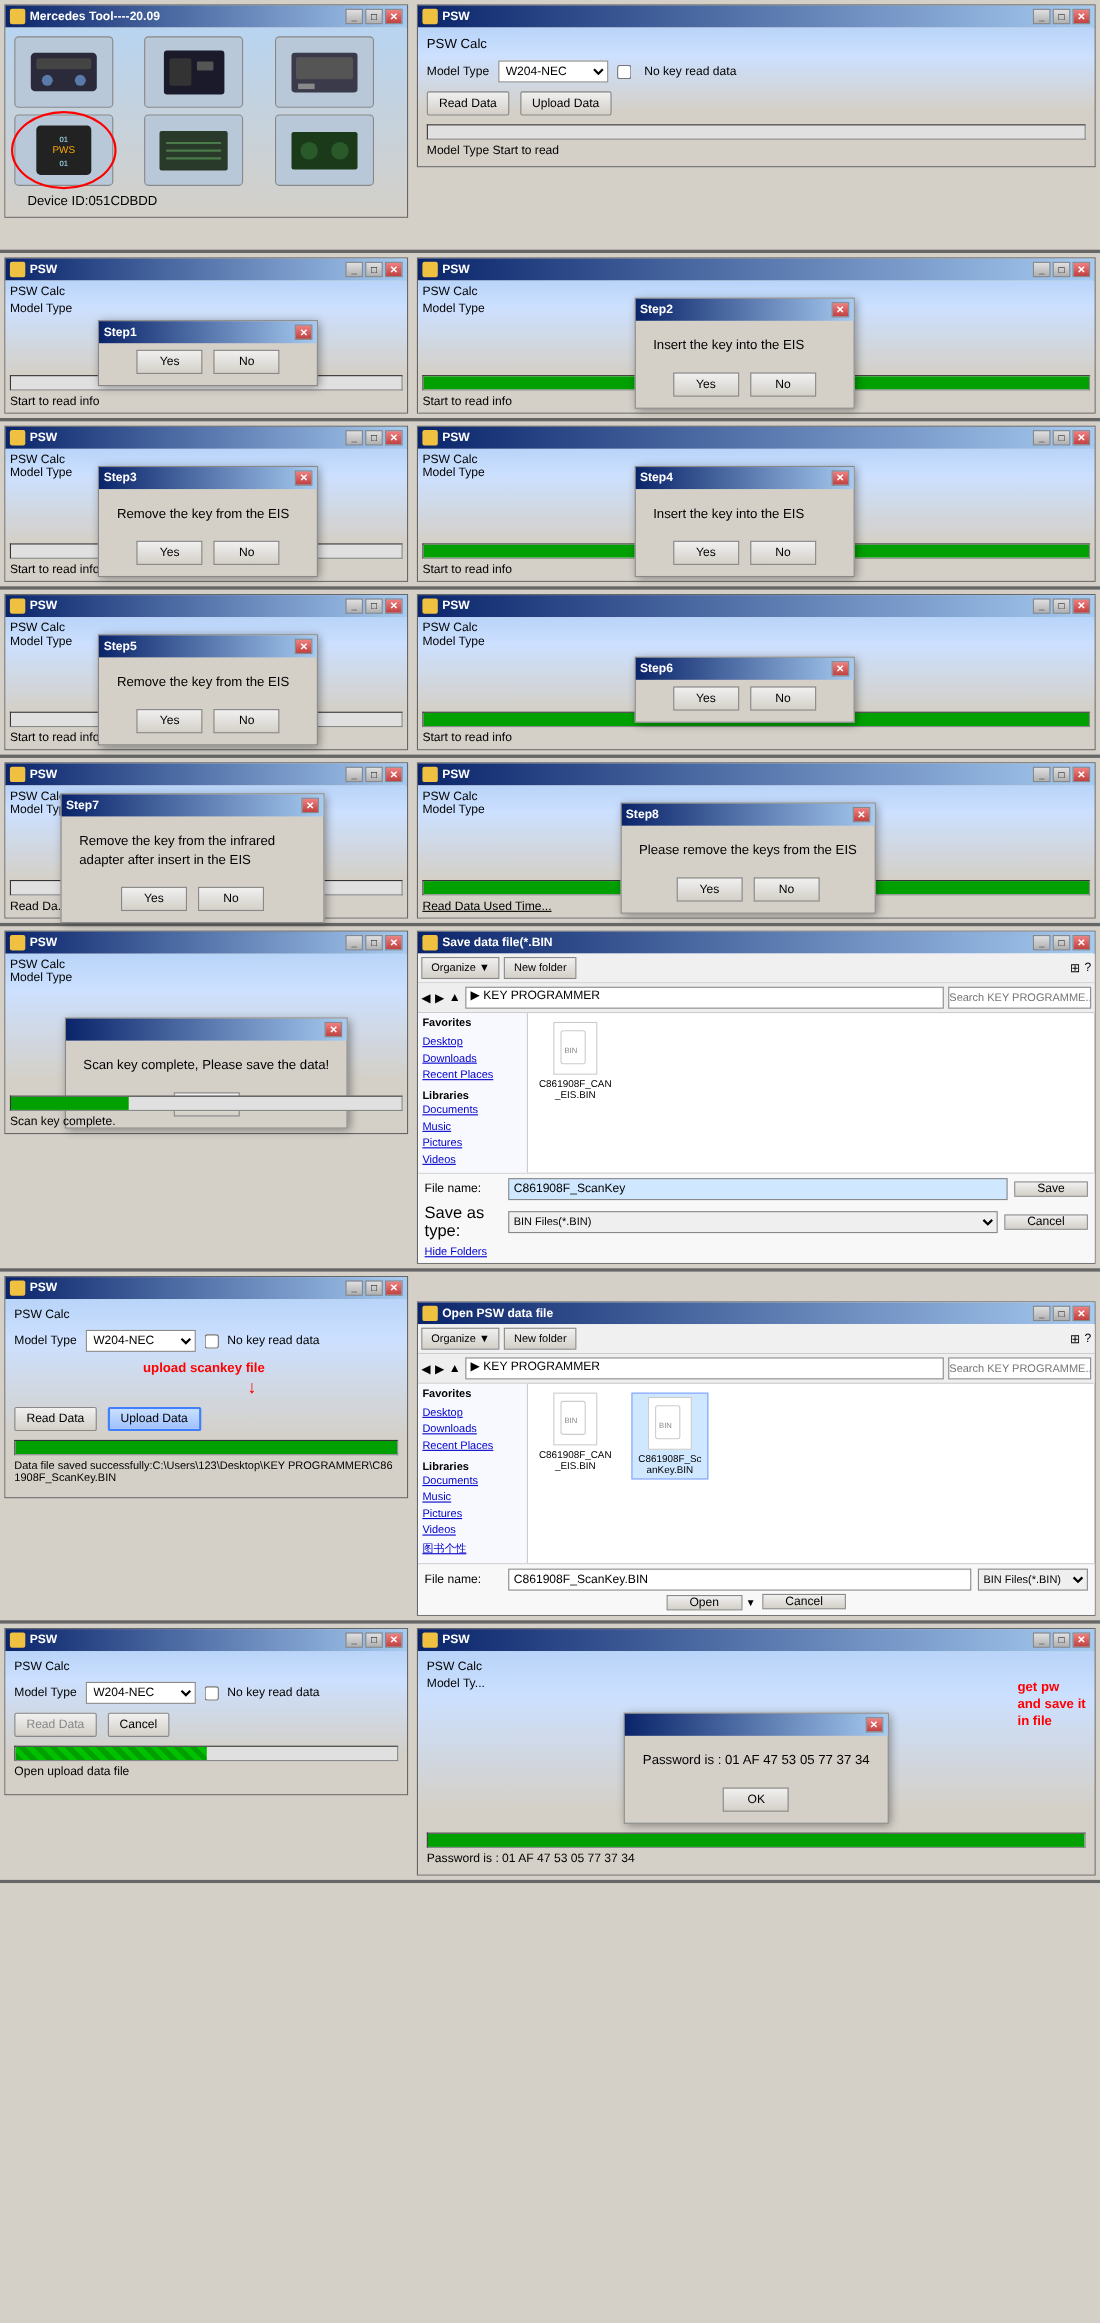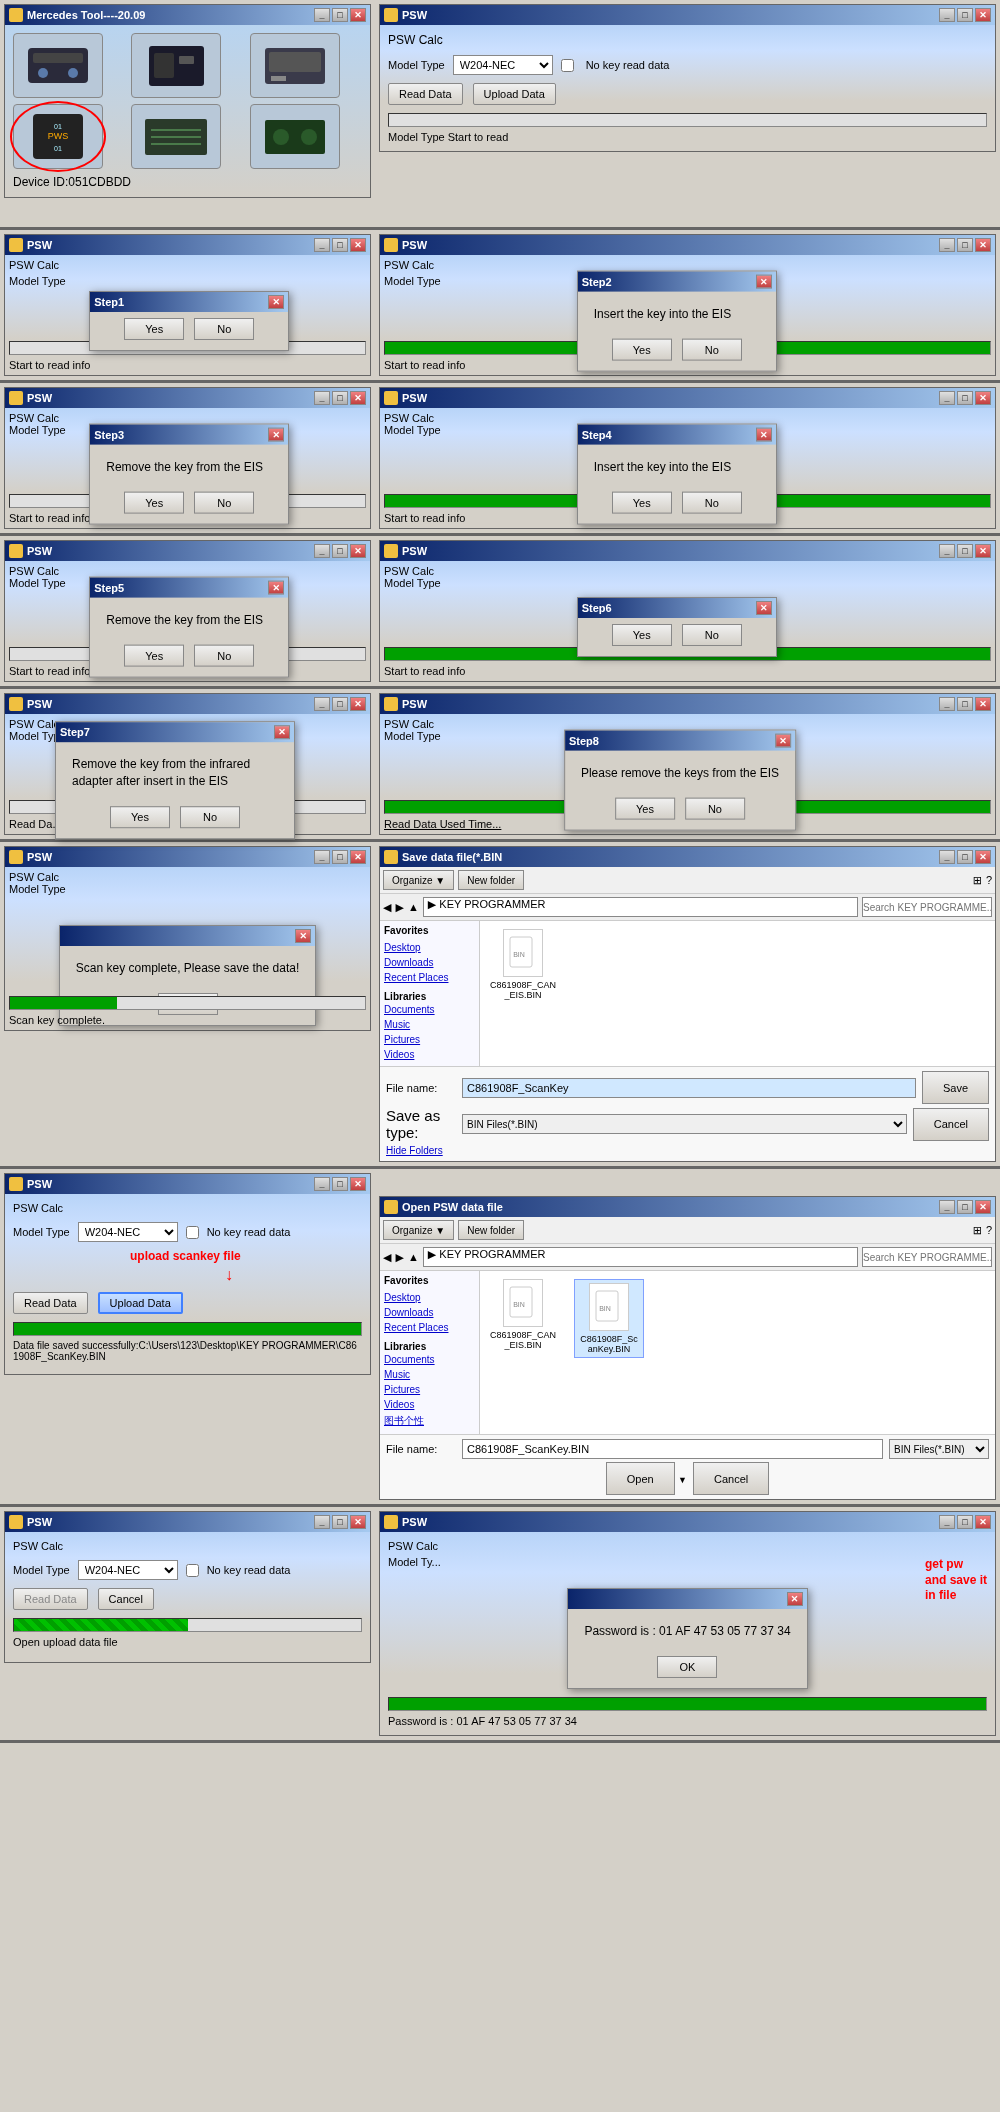--- a/index.html
+++ b/index.html
@@ -199,21 +199,21 @@
     .file-icon-img {
       width: 40px; height: 48px;
       background: white;
       border: 1px solid #ccc;
       display: flex; align-items: center; justify-content: center;
       font-size: 9px;
       color: #333;
       margin-bottom: 3px;
     }
     .file-footer-btn {
-      height: 33px;
+      height: 14px;
       min-width: 55px;
       padding: 0 20px;
       background: linear-gradient(to bottom, #f0f0f0, #d4d0c8);
       border: 1px solid #888;
       font-size: 11px;
       cursor: pointer;
     }
 
     
     .section {
@@ -290,21 +290,21 @@
           </div>
 
           <div class="device-img-box">
             <svg width="68" height="42" viewBox="0 0 68 42">
                 <rect x="4" y="4" width="60" height="34" rx="2" fill="#1a3a1a"></rect>
                 <circle cx="20" cy="21" r="8" fill="#2a5a2a"></circle>
                 <circle cx="48" cy="21" r="8" fill="#2a5a2a"></circle>
               </svg>
           </div>
         </div>
-        <div style="font-size:12px; margin-top:4px;">Device ID:051CDBDD</div>
+        <div style="font-size:12px; margin-top:4px;margin-left:12px;">Device ID:051CDBDD</div>
       </div>
     </div>
   </div>
 
   <div style="flex:1; position:relative;">
     <div class="win-panel" style="margin:4px; background:#d4d0c8;">
       <div class="win-titlebar">
         <div class="win-title-left">
           <div class="win-titlebar-icon"></div>
           <span>PSW</span>

